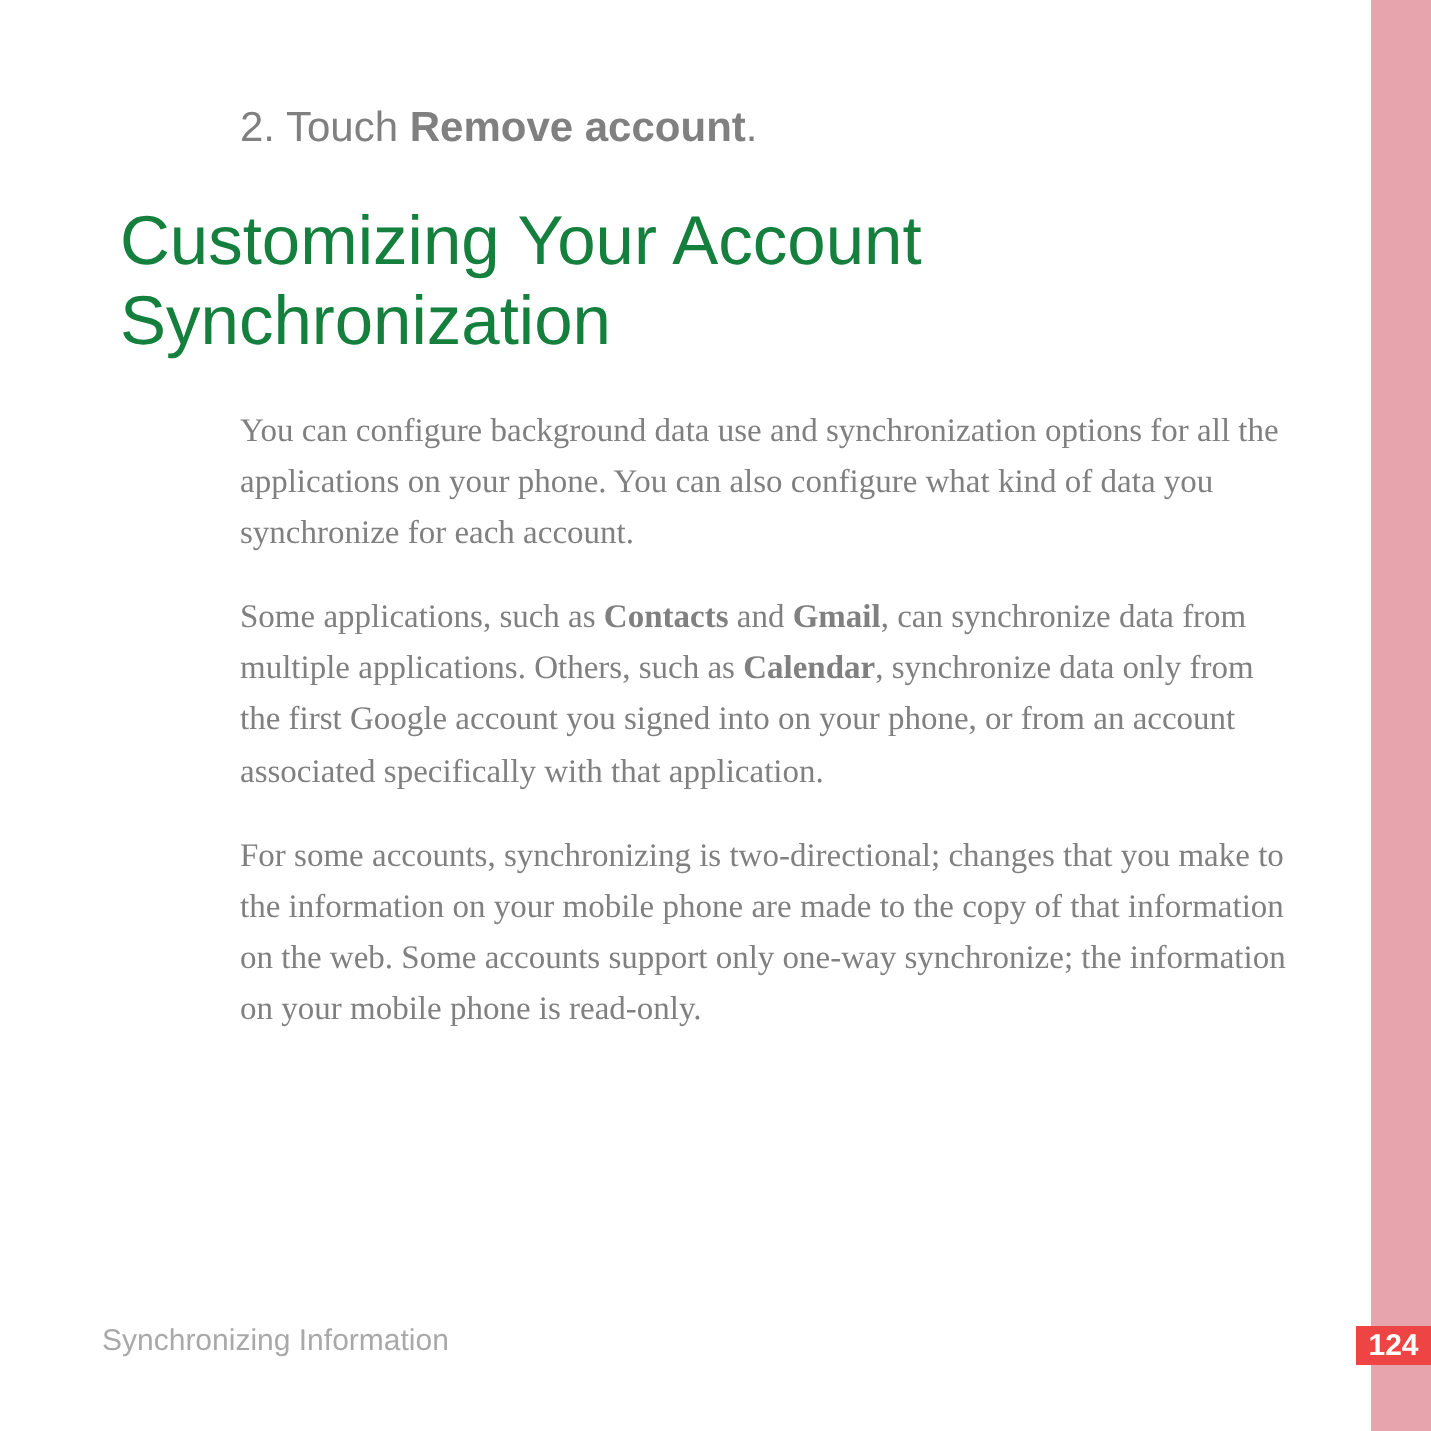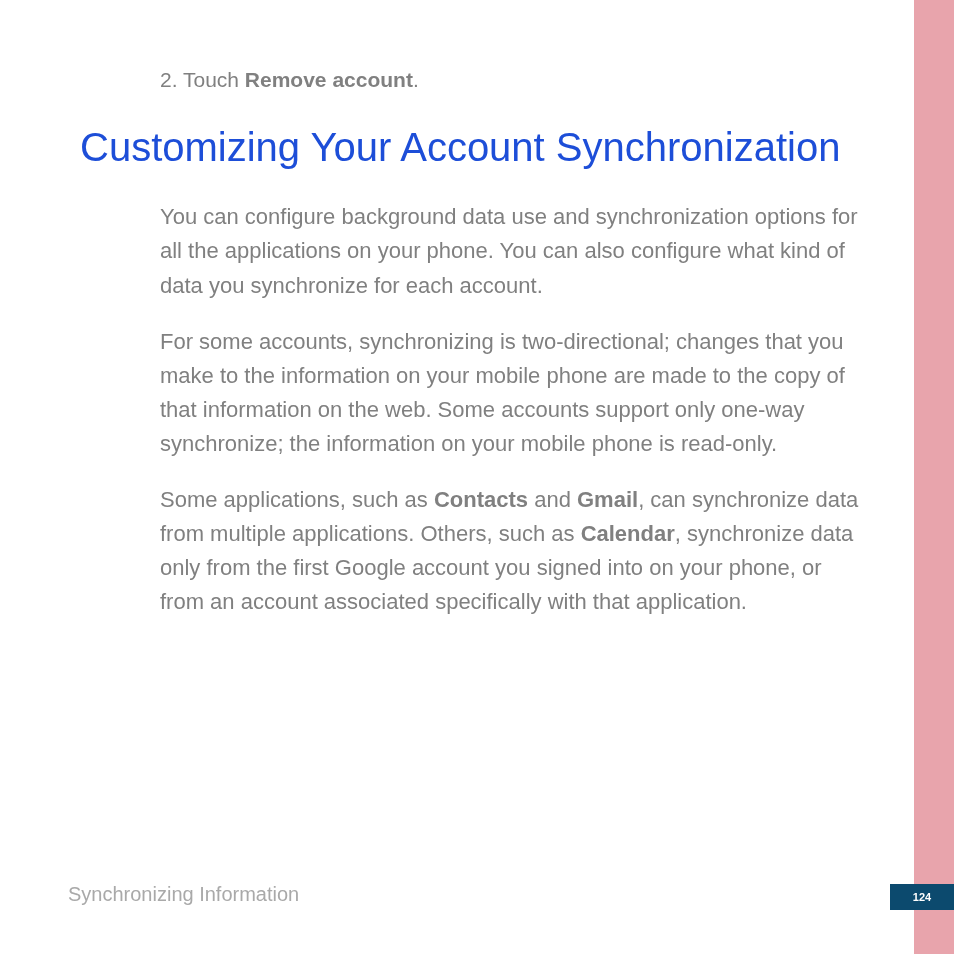--- a/index.html
+++ b/index.html
@@ -22,62 +22,63 @@
     background: #e8a4ac;
   }
   .content {
     position: absolute;
     top: 65px;
     left: 80px;
     width: 790px;
   }
   .step-line {
     margin-left: 80px;
-    font-size: 21px;
+    font-size: 28px;
     line-height: 1.4;
     margin-bottom: 20px;
   }
   .step-line b {
     color: #808080;
     font-weight: bold;
   }
   .section-heading {
-    font-size: 40px;
+    font-size: 46px;
     font-weight: 400;
-    color: #1d4ed8;
+    color: #15803d;
     line-height: 1.15;
     margin-top: 30px;
     margin-bottom: 30px;
   }
   .body-para {
     margin-left: 80px;
     margin-right: 10px;
     font-size: 22px;
     line-height: 1.55;
     margin-bottom: 22px;
+    font-family: Liberation Serif, serif;
   }
   .body-para b {
     font-weight: bold;
   }
   .footer-title {
     position: absolute;
     left: 68px;
     bottom: 48px;
     font-size: 20px;
     color: #a9a9a9;
   }
   .page-badge {
     position: absolute;
     right: 0;
     bottom: 44px;
-    width: 64px;
+    width: 50px;
     height: 26px;
-    background: #0c4a6e;
+    background: #ef4444;
     color: #ffffff;
-    font-size: 11px;
+    font-size: 20px;
     font-weight: bold;
     text-align: center;
     line-height: 26px;
   }
 </style>
 </head>
 <body>
 
 <div class="side-stripe"></div>
 
@@ -85,23 +86,23 @@
 
   <div class="step-line">
     <span>2. Touch </span><b>Remove account</b><span>.</span>
   </div>
 
 
   <div class="section-heading">Customizing Your Account Synchronization</div>
 
   <div class="body-para">You can configure background data use and synchronization options for all the applications on your phone. You can also configure what kind of data you synchronize for each account.</div>
 
-  <div class="body-para">For some accounts, synchronizing is two-directional; changes that you make to the information on your mobile phone are made to the copy of that information on the web. Some accounts support only one-way synchronize; the information on your mobile phone is read-only.</div>
-
   <div class="body-para">
     <span>Some applications, such as </span><b>Contacts</b><span> and </span><b>Gmail</b><span>, can synchronize data from multiple applications. Others, such as </span><b>Calendar</b><span>, synchronize data only from the first Google account you signed into on your phone, or from an account associated specifically with that application.</span>
   </div>
+
+  <div class="body-para">For some accounts, synchronizing is two-directional; changes that you make to the information on your mobile phone are made to the copy of that information on the web. Some accounts support only one-way synchronize; the information on your mobile phone is read-only.</div>
 
 </div>
 
 <div class="footer-title">Synchronizing Information</div>
 
 <div class="page-badge">124</div>
 
 </body></html>

